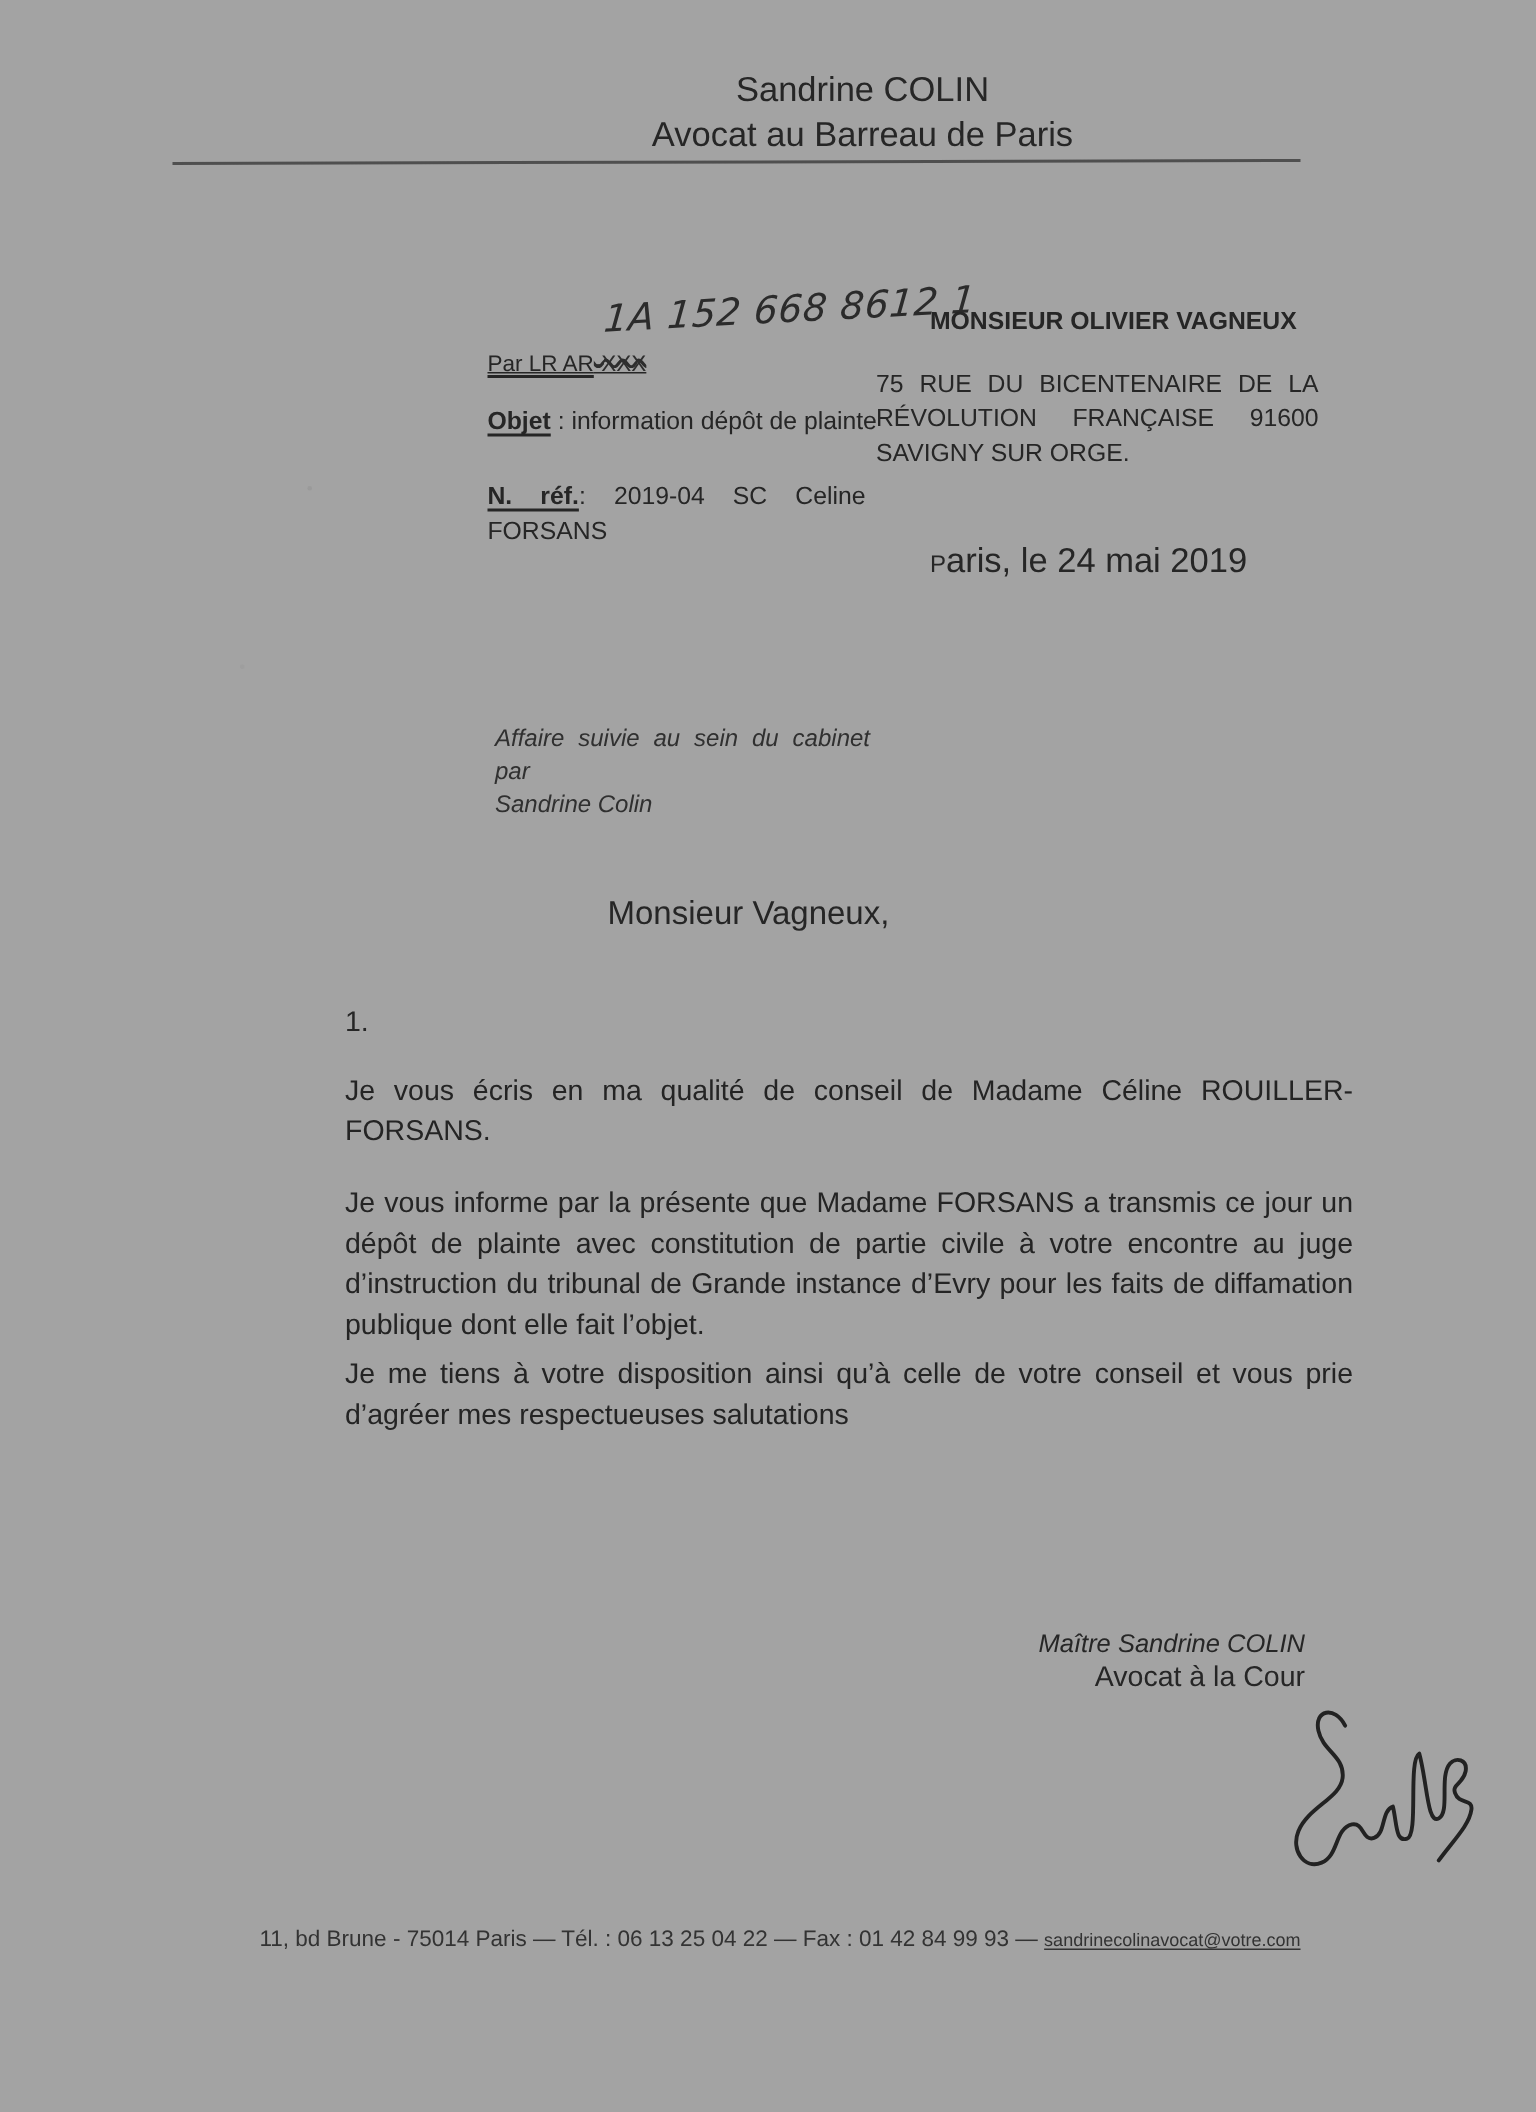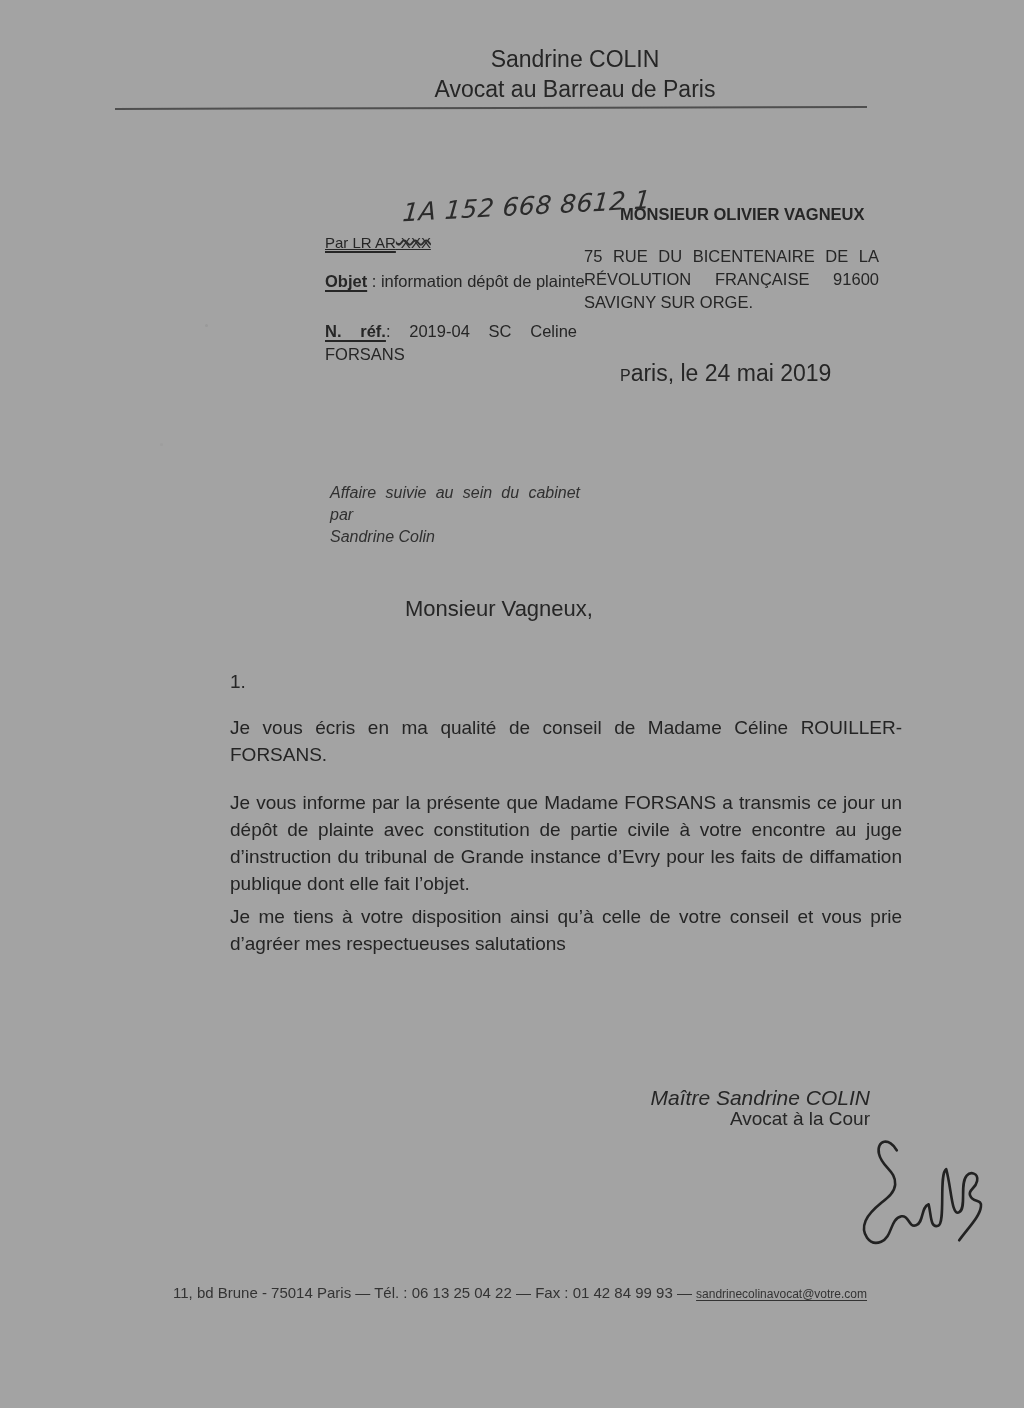--- a/index.html
+++ b/index.html
@@ -57,21 +57,21 @@
 
   
   .salutation{left:405px;top:596px;font-size:22px;}
   .item-no{left:230px;top:671px;font-size:19px;}
   .para{left:230px;width:672px;font-size:19px;line-height:27px;text-align:justify;color:#242424;}
   .p1{top:714px;}
   .p2{top:789px;}
   .p3{top:903px;}
 
   
-  .sig-name{left:600px;top:1086px;width:270px;text-align:right;font-style:italic;font-size:21px;}
+  .sig-name{left:600px;top:1086px;width:270px;text-align:right;font-style:italic;font-size:17px;}
   .sig-title{left:600px;top:1108px;width:270px;text-align:right;font-size:19px;}
   .sig-draw{left:842px;top:1130px;transform:rotate(-4deg);}
 
   
   .footer{left:0;top:1284px;width:1040px;text-align:center;font-size:15px;color:#333;}
   .footer .email{font-size:12px;text-decoration:underline;text-underline-offset:2px;}
 
   
   .speck{width:3px;height:3px;border-radius:50%;background:#8a8a8a;opacity:.35;}
 </style>

